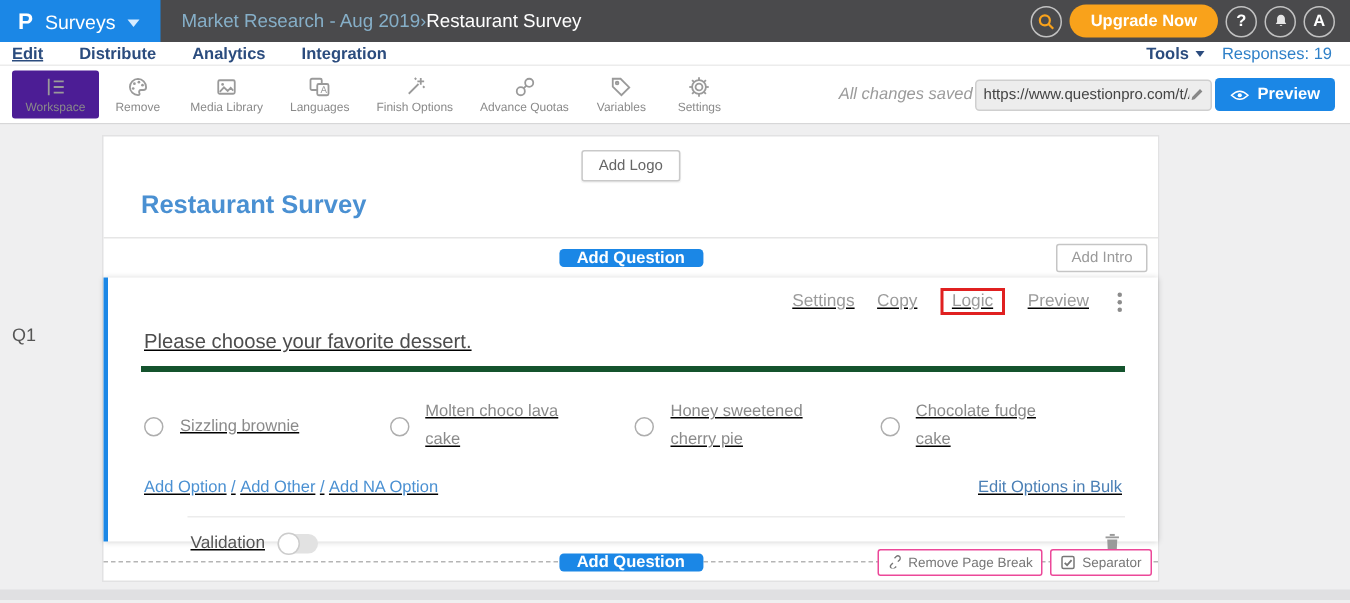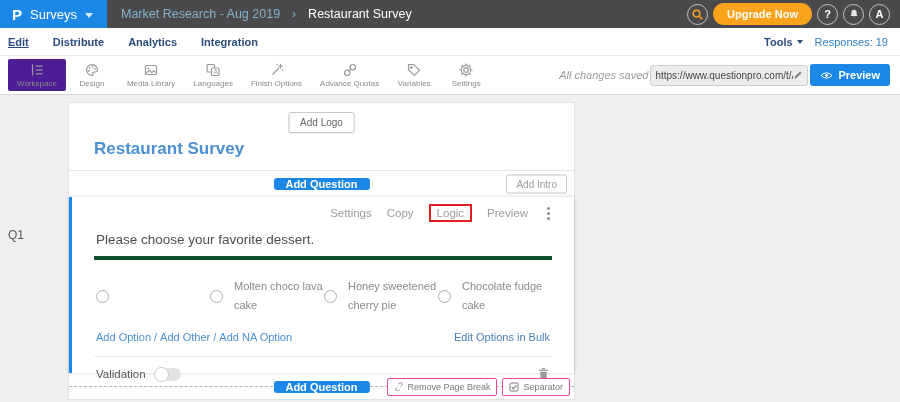--- a/index.html
+++ b/index.html
@@ -5,30 +5,30 @@
   * { margin:0; padding:0; box-sizing:border-box; }
   html,body { width:900px; height:402px; overflow:hidden; }
   body { font-family:"Liberation Sans","DejaVu Sans",sans-serif; background:#efeff0; }
 
   
   .topbar { height:28px; background:#4a4a4c; display:flex; align-items:center; }
   .logo-block { height:100%; background:#1b87e6; display:flex; align-items:center; gap:8px; padding:0 14px 0 12px; cursor:pointer; }
   .logo-p { color:#fff; font-size:15px; font-weight:700; }
   .logo-product { color:#fff; font-size:13px; }
   .caret-down { width:0; height:0; border-left:4px solid transparent; border-right:4px solid transparent; border-top:5px solid #d7ecff; margin-top:2px; }
-  .breadcrumb { display:flex; align-items:center; gap:12px; margin-left:14px; font-size:12.5px; }
+  .breadcrumb { display:flex; align-items:center; gap:0; margin-left:14px; font-size:12.5px; }
   .crumb-parent { color:#86afc8; cursor:pointer; }
   .crumb-sep { color:#86afc8; font-size:12px; }
   .crumb-current { color:#fff; }
   .topbar-right { margin-left:auto; display:flex; align-items:center; gap:5px; margin-right:10px; }
   .circle-btn { width:21px; height:21px; border-radius:50%; border:1.5px solid #c2c2c2; display:flex; align-items:center; justify-content:center; color:#fff; font-size:11px; font-weight:700; cursor:pointer; background:transparent; }
   .upgrade-btn { background:#f9a21b; color:#fff; font-size:11px; font-weight:700; border:none; border-radius:11px; padding:5px 14px; cursor:pointer; }
 
   
-  .navrow { height:28px; background:#fff; display:flex; align-items:center; padding:0 12px 0 8px; border-bottom:1px solid #ececec; }
+  .navrow { height:16px; background:#fff; display:flex; align-items:center; padding:0 12px 0 8px; border-bottom:1px solid #ececec; }
   .nav-item { font-size:11px; font-weight:700; color:#2b4c7e; margin-right:24px; cursor:pointer; text-decoration:none; }
   .nav-item.active { text-decoration:underline; }
   .navrow-right { margin-left:auto; display:flex; align-items:center; gap:12px; }
   .tools-link { font-size:11px; font-weight:700; color:#2b4c7e; display:flex; align-items:center; gap:4px; cursor:pointer; }
   .tools-caret { width:0; height:0; border-left:3.5px solid transparent; border-right:3.5px solid transparent; border-top:4.5px solid #2b4c7e; }
   .responses-link { font-size:11px; font-weight:400; color:#2f80c8; cursor:pointer; }
 
   
   .toolbar { height:39px; background:#fff; border-bottom:1px solid #d7d7d8; display:flex; align-items:center; padding:0 10px 0 8px; }
   .tool-item { display:flex; flex-direction:column; align-items:center; justify-content:center; gap:1px; padding:3px 9px; border-radius:2px; cursor:pointer; min-width:52px; }
@@ -38,21 +38,21 @@
   .tool-label { font-size:8px; color:#8a8a8a; white-space:nowrap; }
   .toolbar-right { margin-left:auto; display:flex; align-items:center; gap:2px; }
   .autosave { font-size:11px; font-style:italic; color:#9b9b9b; }
   .url-box { width:158px; height:21px; background:#ededed; border:1px solid #cfcfcf; border-radius:3px; display:flex; align-items:center; padding:0 4px; }
   .url-box input { flex:1; min-width:0; border:none; background:transparent; font-size:10px; color:#444; font-family:inherit; outline:none; }
   .preview-btn { background:#1b87e6; color:#fff; border:none; border-radius:3px; font-size:11px; font-weight:700; padding:5px 10px; display:flex; align-items:center; gap:5px; cursor:pointer; }
 
   
   .main { position:relative; height:317px; background:#efeff0; }
   .q-number { position:absolute; left:8px; top:133px; font-size:12px; color:#555; }
-  .page-container { position:absolute; left:68px; top:7px; width:507px; height:298px; background:#fff; border:1px solid #e2e2e3; }
+  .page-container { position:absolute; left:68px; top:7px; width:705px; height:298px; background:#fff; border:1px solid #e2e2e3;text-decoration:underline; }
 
   .head-section { position:relative; height:67px; }
   .add-logo-btn { position:absolute; top:9px; left:50%; transform:translateX(-50%); background:#fff; border:1px solid #c9c9c9; border-radius:2px; font-size:10px; color:#666; padding:4px 11px; cursor:pointer; box-shadow:0 1px 1px rgba(0,0,0,.06); }
   .survey-title { position:absolute; left:25px; top:36px; font-size:17px; color:#4a90d2; }
 
   .action-row { position:relative; height:26px; border-top:1px solid #e6e6e6; }
   .btn-blue { background:#1b87e6; color:#fff; border:none; border-radius:3px; font-size:11px; font-weight:700; padding:0 12px; cursor:pointer; }
   .add-q-top { position:absolute; left:50%; top:50%; transform:translate(-50%,-50%); }
   .add-intro-btn { position:absolute; right:7px; top:50%; transform:translateY(-50%); background:#fff; border:1px solid #c5c5c5; border-radius:2px; font-size:10px; color:#9a9a9a; padding:3px 9px; cursor:pointer; }
 
@@ -65,21 +65,21 @@
   .q-text { font-size:13.5px; color:#4d4d4d; padding:7px 0 9px 2px; border-bottom:4px solid #14532d; cursor:text; }
   .options-row { display:grid; grid-template-columns:repeat(4,1fr); margin-top:17px; padding-left:2px; }
   .option { display:flex; align-items:center; gap:11px; cursor:pointer; }
   .radio { width:13px; height:13px; border:1.5px solid #aeaeae; border-radius:50%; background:#fff; flex:none; }
   .option-label { font-size:11px; color:#8a8a8a; line-height:1.75; max-width:95px; }
   .links-row { display:flex; justify-content:space-between; align-items:center; margin-top:15px; padding:0 2px; }
   .opt-links { font-size:11px; color:#4a90d2; }
   .opt-links a { color:#4a90d2; text-decoration:none; cursor:pointer; }
   .link-sep { color:#4a90d2; margin:0 3px; }
   .bulk-link { font-size:11px; color:#4a7fb5; text-decoration:none; cursor:pointer; }
-  .q-footer { margin-top:13px; border-top:1px solid #ececec; height:36px; display:flex; align-items:center; padding:0 2px; }
+  .q-footer { margin-top:13px; border-top:1px solid #ececec; height:36px; display:flex; align-items:center; padding:0 2px;margin-left:31px; }
   .validation-label { font-size:11.5px; color:#555; margin-right:8px; }
   .toggle { width:27px; height:13px; background:#e2e2e2; border-radius:7px; position:relative; cursor:pointer; }
   .toggle .knob { position:absolute; left:0; top:-1px; width:15px; height:15px; background:#fff; border:1px solid #ccc; border-radius:50%; }
   .trash-btn { margin-left:auto; cursor:pointer; display:flex; }
 
   .pagebreak-row { position:absolute; left:0; right:0; bottom:12px; border-top:1px dashed #b5b5b5; }
   .add-q-bottom { position:absolute; left:50%; top:0; transform:translate(-50%,-50%); }
   .pb-right { position:absolute; right:4px; top:0; transform:translateY(-50%); display:flex; gap:5px; }
   .pb-btn { background:#fff; border:1px solid #ec4899; border-radius:2px; font-size:9px; color:#777; padding:3px 6px; display:flex; align-items:flex-start; gap:4px; cursor:pointer; white-space:nowrap; }
   .pb-btn svg { flex:none; }
@@ -146,21 +146,21 @@
   </div>
 
   <div class="tool-item">
     <svg width="16" height="16" viewBox="0 0 16 16">
       <path d="M8 2.6a5.4 5.4 0 1 0 0 10.8c1 0 1.3-.7.9-1.4-.5-.9 0-2 1.1-2h1.5c1 0 1.9-.8 1.9-1.9A5.6 5.6 0 0 0 8 2.6Z"></path>
       <circle class="dotfill" cx="5.6" cy="5.8" r=".9"></circle>
         <circle class="dotfill" cx="8.6" cy="4.8" r=".9"></circle>
         <circle class="dotfill" cx="11" cy="6.8" r=".9"></circle>
         <circle class="dotfill" cx="4.8" cy="9" r=".9"></circle>
     </svg>
-    <span class="tool-label">Design</span>
+    <span class="tool-label">Remove</span>
   </div>
 
   <div class="tool-item">
     <svg width="16" height="16" viewBox="0 0 16 16">
       <rect x="2.5" y="3.5" width="11" height="9" rx="1"></rect>
       <circle class="dotfill" cx="5.4" cy="6.3" r=".9"></circle>
       <polyline points="3.5,11.2 6.3,8.2 8.8,10.6 10.8,8.6 12.5,10.4"></polyline>
     </svg>
     <span class="tool-label">Media Library</span>
   </div>
@@ -263,20 +263,21 @@
             <i></i>
             <i></i>
           </span>
       </div>
 
       <div class="q-text">Please choose your favorite dessert.</div>
 
       <div class="options-row">
         <div class="option">
           <span class="radio"></span>
+          <span class="option-label">Sizzling brownie</span>
         </div>
         <div class="option">
           <span class="radio"></span>
           <span class="option-label">Molten choco lava cake</span>
         </div>
         <div class="option">
           <span class="radio"></span>
           <span class="option-label">Honey sweetened cherry pie</span>
         </div>
         <div class="option">

